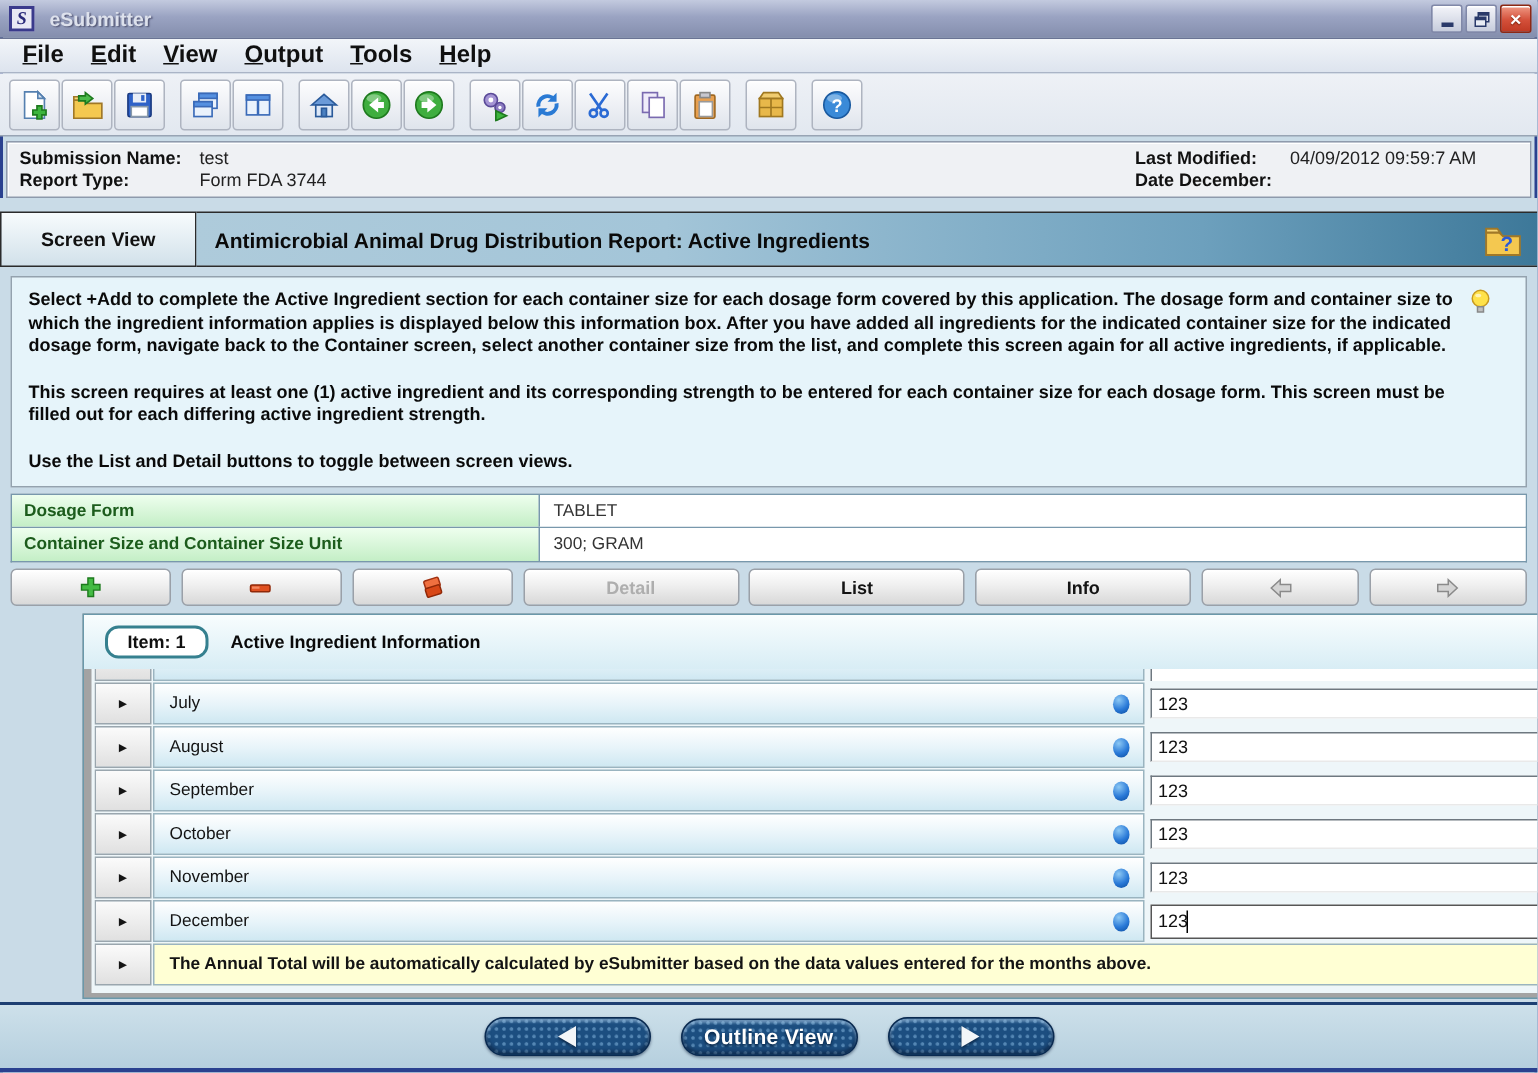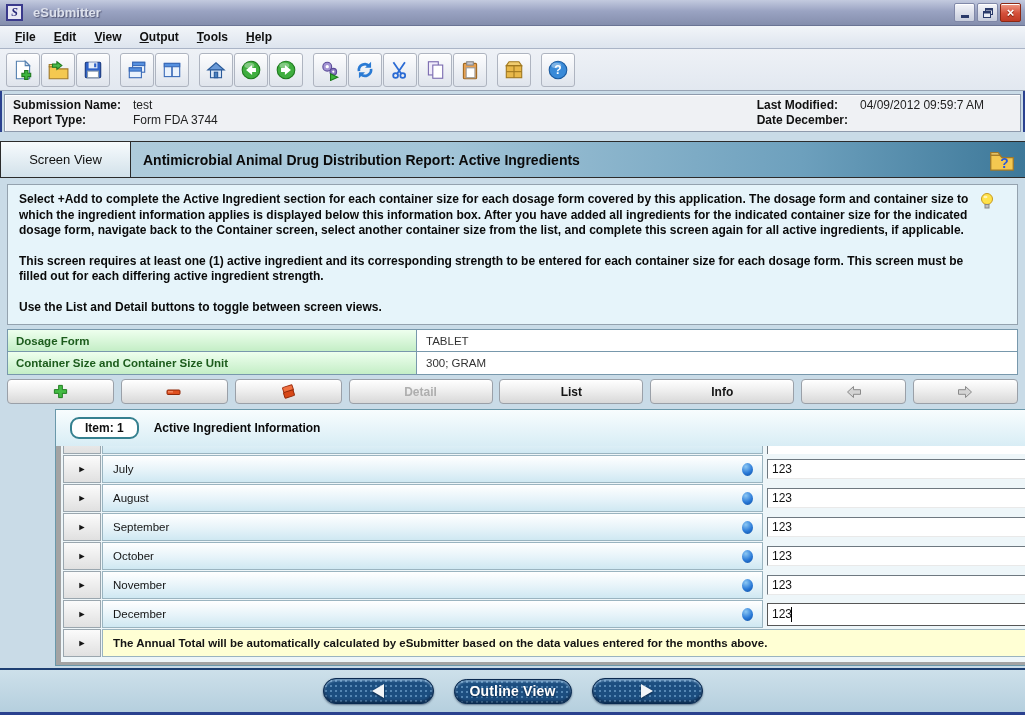--- a/index.html
+++ b/index.html
@@ -21,21 +21,21 @@
     background:linear-gradient(180deg,#f4f5fa,#c6ccdc); display:flex; align-items:center; justify-content:center;
     box-shadow:inset 0 1px 0 #fff; cursor:default; }
   .win-btn .min-glyph { width:8px; height:3px; background:#2a3a6a; margin-top:8px; }
   .win-btn.close { background:linear-gradient(180deg,#f09a86,#d4503a 55%,#c03a24);
     border-color:#8c2814; color:#fff; font-weight:bold; font-size:13px; text-shadow:0 1px 1px #701800; }
 
   
   .menubar { position:absolute; top:26px; left:0; right:0; height:23px;
     background:linear-gradient(180deg,#f2f5f9,#dde4ee); border-bottom:1px solid #aab4c6;
     display:flex; align-items:center; padding-left:6px; }
-  .menu-item { display:inline-block; font-size:12px; font-weight:bold; color:#101010; padding:2px 9px; }
+  .menu-item { display:inline-block; font-size:16px; font-weight:bold; color:#101010; padding:2px 9px; }
   .menu-item::first-letter { text-decoration:underline; }
 
   
   .toolbar { position:absolute; top:49px; left:0; right:0; height:42px;
     background:linear-gradient(180deg,#eef1f6,#e2e8f0); border-bottom:1px solid #98a4b4;
     display:flex; align-items:center; padding-left:6px; }
   .tb-btn { width:34px; height:34px; margin-right:1px; border:1px solid #aeb4c0; border-radius:3px;
     background:linear-gradient(180deg,#fdfdfe,#dfe4ec); box-shadow:inset 0 1px 0 #fff;
     display:flex; align-items:center; justify-content:center; }
   .tb-gap { width:9px; }
@@ -49,37 +49,37 @@
   .info-label { font-weight:bold; color:#111; }
   .info-value { color:#222; }
   .info-right .info-value { min-width:150px; }
 
   
   .content { position:absolute; top:132px; left:0; right:0; height:536px; background:#c9dbe7; }
 
   .screen-header { position:absolute; top:9px; left:0; right:0; height:37px; display:flex; }
   .screen-tab { width:131px; background:linear-gradient(180deg,#f7fbfd,#d2e1ea);
     border:1px solid #2b2b2b; display:flex; align-items:center; justify-content:center;
-    font-size:13px; font-weight:normal; color:#101010; }
+    font-size:13px; font-weight:bold; color:#101010; }
   .screen-title { flex:1; border-top:1px solid #2b2b2b; border-bottom:1px solid #2b2b2b;
     background:linear-gradient(90deg,#aecbdb 0%,#a3c5d8 35%,#6da0bd 75%,#3d7899 100%);
     display:flex; align-items:center; padding-left:12px; font-size:14px; font-weight:bold; color:#0a0a0a; position:relative; }
   .help-folder { position:absolute; right:8px; top:3px; }
 
   .instruction-box { position:absolute; top:52px; left:7px; width:1011px; height:141px;
     background:#e6f4fa; border:1px solid #94a2ae; padding:7px 34px 0 11px;
     font-size:12px; font-weight:bold; color:#0a0a0a; line-height:15.5px; }
   .instruction-box p { margin-bottom:15px; }
   .bulb { position:absolute; right:22px; top:7px; }
 
   .field-row { position:absolute; left:7px; width:1011px; height:23px; display:flex;
     border:1px solid #7898ac; background:#fff; }
   .field-row.r0 { top:197px; }
   .field-row.r1 { top:220px; border-top:none; }
-  .field-label { width:409px; background:linear-gradient(180deg,#eeffee,#c4eec6);
+  .field-label { width:352px; background:linear-gradient(180deg,#eeffee,#c4eec6);
     border-right:1px solid #7898ac; display:flex; align-items:center; padding-left:8px;
     font-size:11.5px; font-weight:bold; color:#1c5c1c; }
   .field-value { flex:1; display:flex; align-items:center; padding-left:9px; font-size:11.5px; color:#333; background:#fff; }
 
   .btn-row { position:absolute; top:247px; left:7px; width:1011px; height:25px;
     display:flex; justify-content:space-between; }
   .act-btn { height:25px; border:1px solid #9aa0a8; border-radius:4px;
     background:linear-gradient(180deg,#ffffff,#efefef 45%,#d8d8d8); box-shadow:inset 0 1px 0 #fff;
     display:flex; align-items:center; justify-content:center; font-size:12px; font-weight:bold; color:#141414; }
   .act-btn.w-sm { width:107px; } .act-btn.w-md { width:144px; } .act-btn.w-ar { width:105px; }

